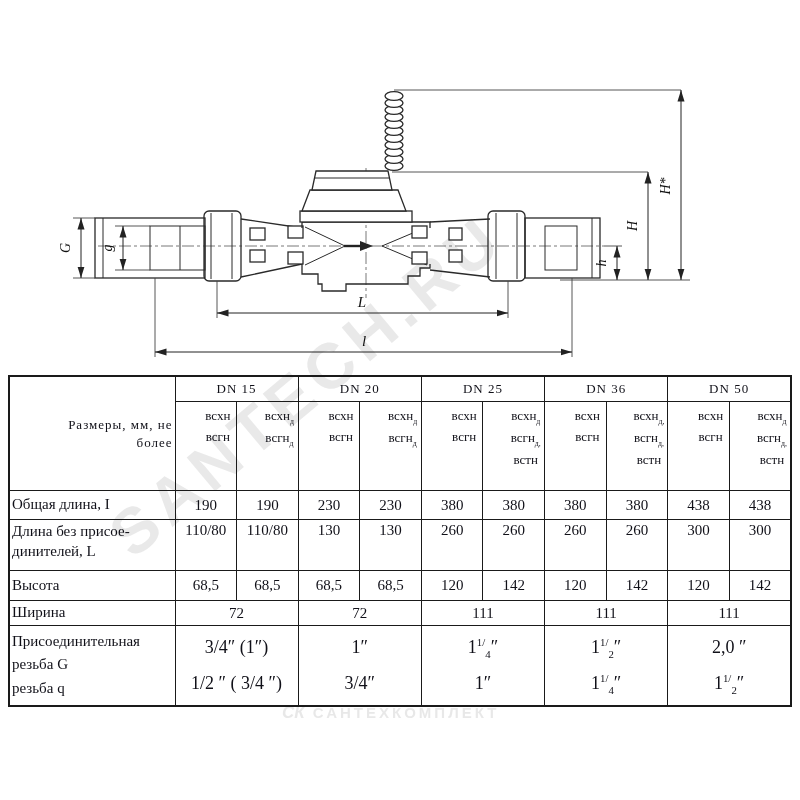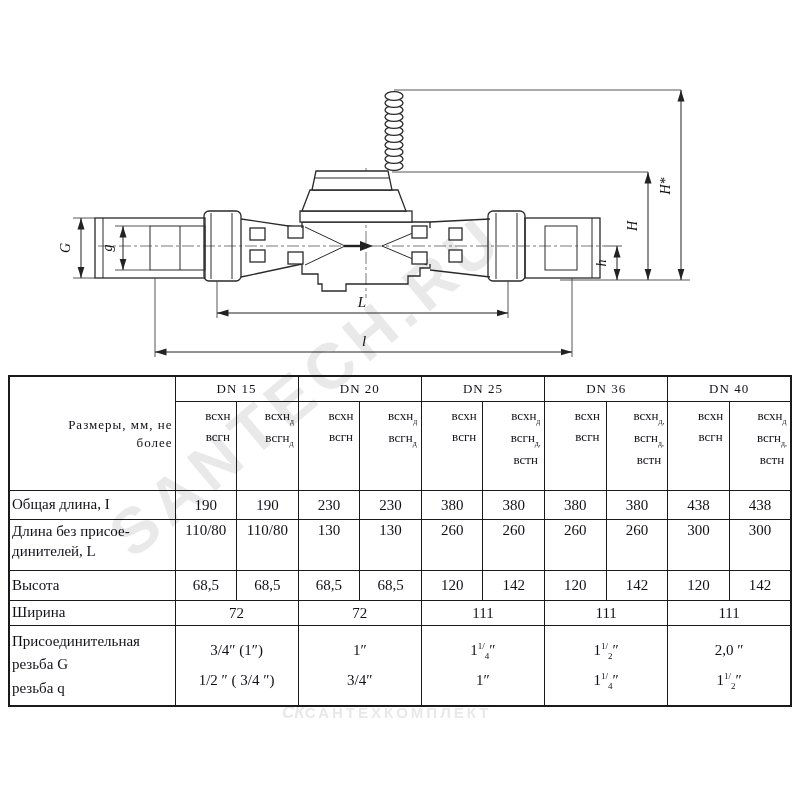--- a/index.html
+++ b/index.html
@@ -15,21 +15,21 @@
     font-family:"Liberation Sans",sans-serif;font-weight:bold;
     font-size:64px;letter-spacing:7px;color:rgba(175,175,175,0.28);
     white-space:nowrap;user-select:none;
   }
   .wm-logo{
     position:absolute;left:282px;top:703px;z-index:0;
     font-family:"Liberation Sans",sans-serif;font-weight:bold;
     font-size:15px;letter-spacing:3px;color:rgba(150,150,150,0.22);
     white-space:nowrap;
   }
-  .wm-logo .mark{font-style:italic;font-weight:700;font-size:17px;letter-spacing:0;}
+  .wm-logo .mark{font-style:italic;font-weight:700;font-size:17px;letter-spacing:0;margin-right:8px;}
   
   svg{position:absolute;left:0;top:0;z-index:1;}
   .ol{fill:none;stroke:#2a2a2a;stroke-width:1.3;}
   .olf{fill:#ffffff;stroke:#2a2a2a;stroke-width:1.3;}
   .thin{fill:none;stroke:#2a2a2a;stroke-width:1;}
   .dim{stroke:#222;stroke-width:1;fill:none;}
   .ext{stroke:#444;stroke-width:0.9;fill:none;}
   .cl{stroke:#555;stroke-width:0.8;fill:none;stroke-dasharray:12 3 3 3;}
   .dtext{font:italic 14px "Liberation Serif","DejaVu Serif",serif;fill:#111;}
   .dtextb{font:italic 15px "Liberation Serif","DejaVu Serif",serif;fill:#111;}
@@ -46,21 +46,21 @@
   #spec tr.subrow th{height:84px;vertical-align:top;padding-top:4px;font-size:13px;line-height:1.6;padding-left:26px;}
   #spec tbody th.rowlabel{text-align:left;font-size:15px;line-height:1.3;}
   #spec tbody td{text-align:center;font-size:15px;}
   #spec tr.r0{height:29px;}
   #spec tr.r1{height:51px;font-family:Liberation Serif, serif;}
   #spec tr.r1 th,#spec tr.r1 td{vertical-align:top;padding-top:2px;}
   #spec tr.r2{height:30px;}
   #spec tr.r3{height:25px;margin-top:40px;}
   #spec tr.r4{height:80px;}
   #spec tr.r4 th{vertical-align:top;padding-top:4px;line-height:1.55;}
-  #spec tr.r4 td{font-size:15px;line-height:2.0;vertical-align:middle;}
+  #spec tr.r4 td{font-size:18px;line-height:2.0;vertical-align:middle;}
   #spec sub{font-size:60%;}
   #spec sup{font-size:60%;}
 </style>
 </head>
 <body>
 
 <div class="wm-diagonal">SANTECH.RU</div>
 
 <svg width="800" height="372" viewBox="0 0 800 372">
   <defs>
@@ -214,21 +214,21 @@
       <col>
       <col>
     </colgroup>
     <thead>
       <tr class="dnrow">
         <th class="corner" rowspan="2">Размеры, мм, не<br>более</th>
         <th colspan="2">DN 15</th>
         <th colspan="2">DN 20</th>
         <th colspan="2">DN 25</th>
         <th colspan="2">DN 36</th>
-        <th colspan="2">DN 40</th>
+        <th colspan="2">DN 50</th>
       </tr>
       <tr class="subrow">
         <th>всхн<br>всгн</th>
         <th>всхн<sub>д</sub><br>всгн<sub>д</sub></th>
         <th>всхн<br>всгн</th>
         <th>всхн<sub>д</sub><br>всгн<sub>д</sub></th>
         <th>всхн<br>всгн</th>
         <th>всхн<sub>д</sub><br>всгн<sub>д,</sub><br>встн</th>
         <th>всхн<br>всгн</th>
         <th>всхн<sub>д,</sub><br>всгн<sub>д,</sub><br>встн</th>

